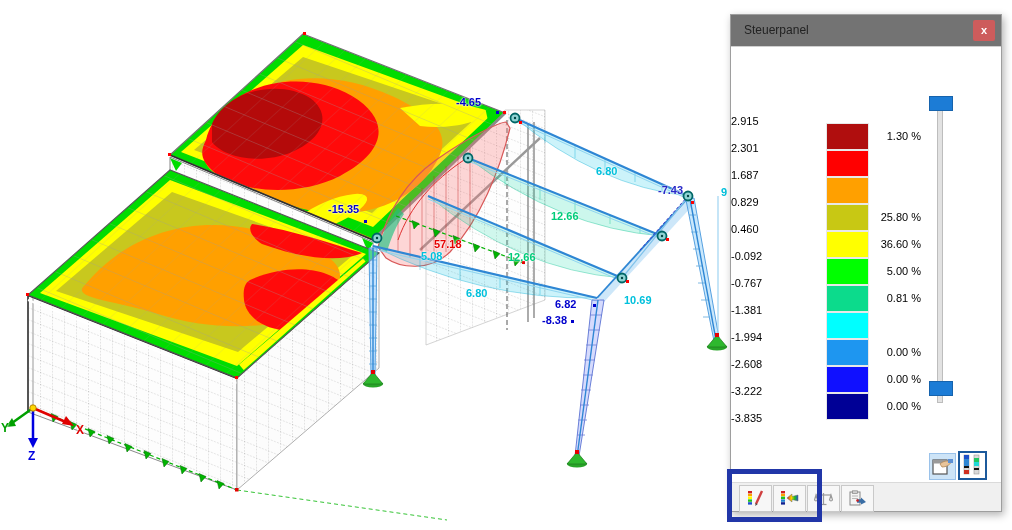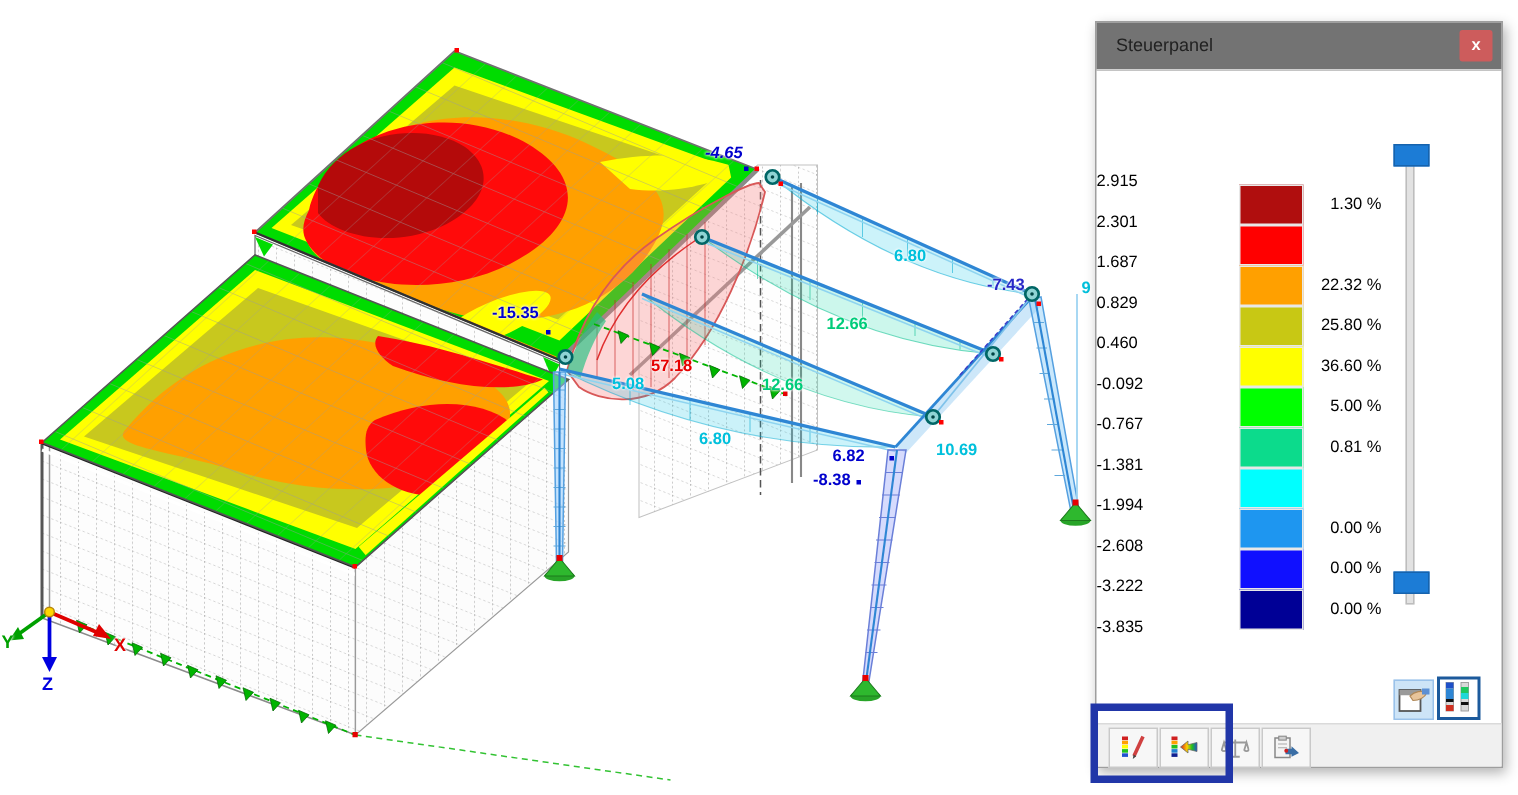--- a/index.html
+++ b/index.html
@@ -288,23 +288,23 @@
       <polygon points="74,426 62,424 66,416" fill="#e00000"></polygon>
       <line x1="33" y1="408" x2="12" y2="423" stroke="#00a000" stroke-width="2.5"></line>
       <polygon points="6,427 16,426 12,418" fill="#00a000"></polygon>
       <line x1="33" y1="408" x2="33" y2="440" stroke="#0000e0" stroke-width="2.5"></line>
       <polygon points="33,448 28,438 38,438" fill="#0000e0"></polygon>
       <circle cx="33" cy="408" r="3.2" fill="#ffd700" stroke="#b8860b" stroke-width="1"></circle>
     </g>
   </svg>
 
   <div>
-    <span class="model-label" style="left: 470px; top: 96px; color: rgb(0, 0, 205); font-style: italic;">-4.65</span>
+    <span class="model-label" style="left: 456px; top: 96px; color: rgb(0, 0, 205);">-4.65</span>
     <span class="model-label" style="left: 328px; top: 203px; color: rgb(0, 0, 205);">-15.35</span>
-    <span class="model-label" style="left: 368px; top: 250px; color: rgb(0, 192, 220); padding-left: 40px;">5.08</span>
+    <span class="model-label" style="left: 381px; top: 250px; color: rgb(0, 192, 220); padding-left: 40px;">5.08</span>
     <span class="model-label" style="left: 434px; top: 238px; color: rgb(230, 0, 0);">57.18</span>
     <span class="model-label" style="left: 551px; top: 210px; color: rgb(0, 204, 122);">12.66</span>
     <span class="model-label" style="left: 508px; top: 251px; color: rgb(0, 204, 122);">12.66</span>
     <span class="model-label" style="left: 596px; top: 165px; color: rgb(0, 192, 220);">6.80</span>
     <span class="model-label" style="left: 466px; top: 287px; color: rgb(0, 192, 220);">6.80</span>
     <span class="model-label" style="left: 555px; top: 298px; color: rgb(0, 0, 205);">6.82</span>
     <span class="model-label" style="left: 542px; top: 314px; color: rgb(0, 0, 205);">-8.38</span>
     <span class="model-label" style="left: 624px; top: 294px; color: rgb(0, 192, 220);">10.69</span>
     <span class="model-label" style="left: 658px; top: 184px; color: rgb(40, 40, 200);">-7.43</span>
     <span class="model-label" style="left: 721px; top: 186px; color: rgb(0, 192, 220);">9</span>
@@ -341,21 +341,20 @@
       <div class="lg-swatch" style="top: 95px; background: rgb(200, 200, 20);"></div>
       <div class="lg-swatch" style="top: 122px; background: rgb(255, 255, 0);"></div>
       <div class="lg-swatch" style="top: 149px; background: rgb(0, 255, 0);"></div>
       <div class="lg-swatch" style="top: 176px; background: rgb(12, 219, 140);"></div>
       <div class="lg-swatch" style="top: 203px; background: rgb(0, 255, 255);"></div>
       <div class="lg-swatch" style="top: 230px; background: rgb(30, 150, 240);"></div>
       <div class="lg-swatch" style="top: 257px; background: rgb(16, 16, 255);"></div>
       <div class="lg-swatch" style="top: 284px; background: rgb(0, 0, 150);"></div>
 
       <span class="lg-pct" style="left:90px;top:14px">1.30 %</span>
-      <span class="lg-pct" style="left:90px;top:68px">22.32 %</span>
       <span class="lg-pct" style="left:90px;top:95px">25.80 %</span>
       <span class="lg-pct" style="left:90px;top:122px">36.60 %</span>
       <span class="lg-pct" style="left:90px;top:149px">5.00 %</span>
       <span class="lg-pct" style="left:90px;top:176px">0.81 %</span>
       <span class="lg-pct" style="left:90px;top:230px">0.00 %</span>
       <span class="lg-pct" style="left:90px;top:257px">0.00 %</span>
       <span class="lg-pct" style="left:90px;top:284px">0.00 %</span>
     </div>
 
     <div class="slider-track"></div>

